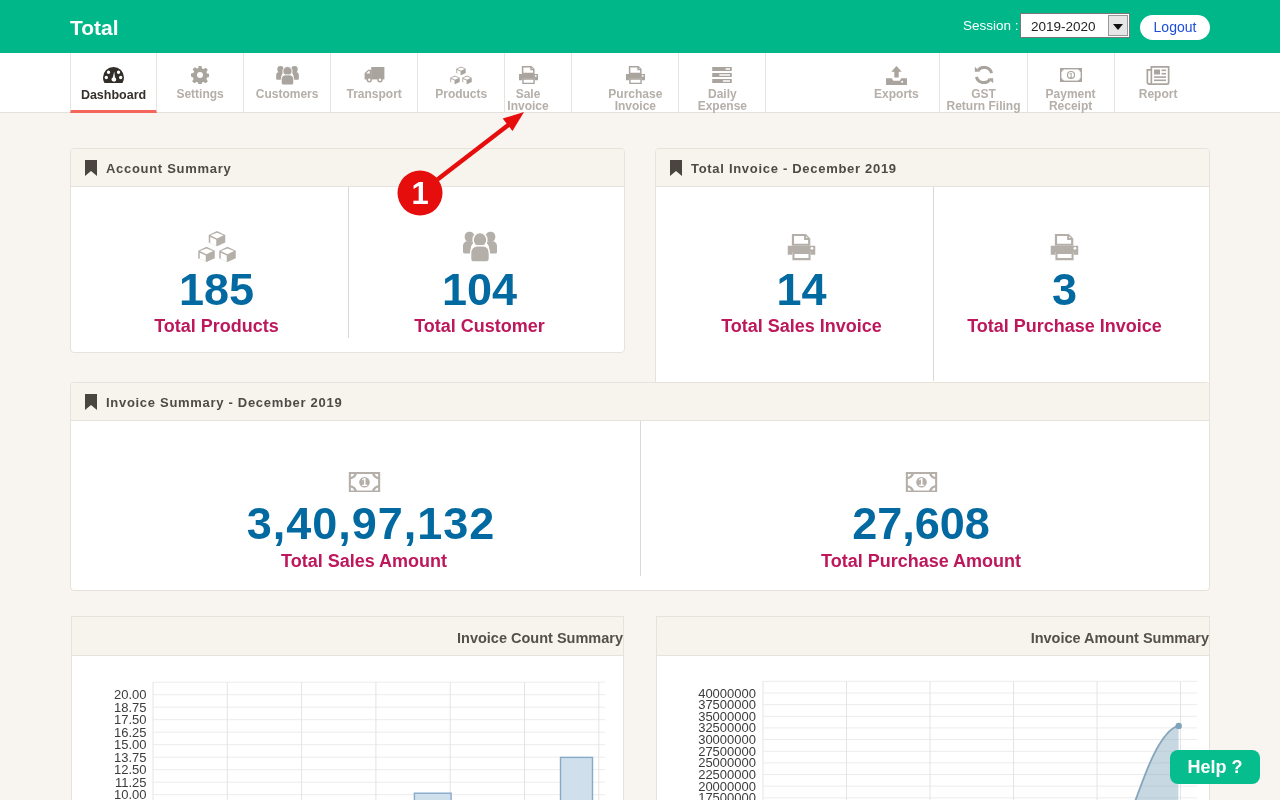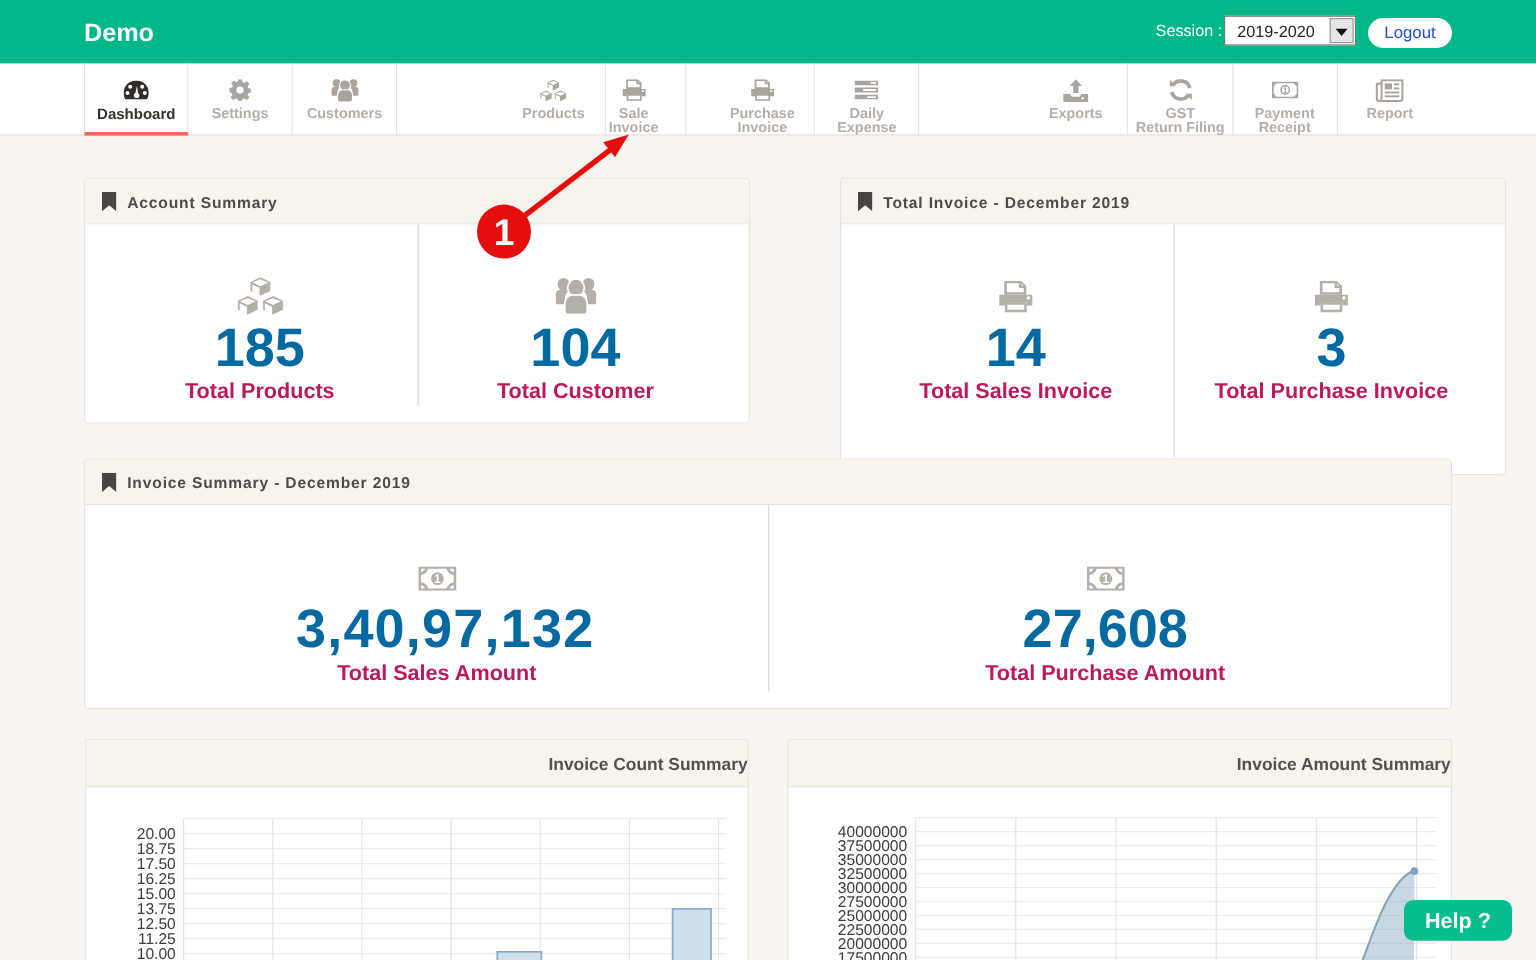--- a/index.html
+++ b/index.html
@@ -36,21 +36,21 @@
 .charthd { height:39px; background:#f7f3ed; border-bottom:1px solid #e7e2db; font-size:14.5px; font-weight:bold; color:#55504b; line-height:35px; padding-top:4px; padding-left:24px;text-align:right; }
 
 
 .help { position:absolute; left:1170px; top:750px; width:90px; height:34px; background:#06bd8d; border-radius:8px; color:#fff; font-size:18px; font-weight:bold; text-align:center; line-height:34px; }
 .overlay { position:absolute; left:0; top:0; pointer-events:none; }
 </style>
 </head>
 <body>
 
 <div class="topbar">
-  <div class="brand">Demo</div>
+  <div class="brand">Total</div>
   <div class="session-lbl">Session :</div>
   <div class="sel">
       <span class="txt">2019-2020</span>
       <span class="btn"></span>
     </div>
   <div class="logout">Logout</div>
 </div>
 
 <div class="nav" id="nav">
     <div class="tab active" style="left:70px; width:87.05px;border-left:1px solid #e7e3df;">
@@ -76,20 +76,35 @@
             <rect x="1.7" y="1.6" width="9.6" height="9.6" rx="4.5"></rect>
             <rect x="22.7" y="1.6" width="9.6" height="9.6" rx="4.5"></rect>
             <path d="M0 15 c0-2.5 2-4.5 4.5-4.5 h4 c1 0 1.9 .3 2.6 .9 -2.1 1.5-3.4 4-3.4 6.8 v3.9 H1.6 A1.6 1.6 0 0 1 0 20.5Z"></path>
             <path d="M34 15 c0-2.5-2-4.5-4.5-4.5 h-4 c-1 0-1.9 .3-2.6 .9 2.1 1.5 3.4 4 3.4 6.8 v3.9 h5.9 A1.6 1.6 0 0 0 34 20.5Z"></path>
             <circle cx="17" cy="9.2" r="6.9" stroke="#fff" stroke-width="1.4"></circle>
             <path d="M7.6 22 c0-4.4 2.8-7.3 6.8-7.3 h5.2 c4 0 6.8 2.9 6.8 7.3 v4.9 a3.1 3.1 0 0 1-3.1 3.1 H10.7 a3.1 3.1 0 0 1-3.1-3.1Z" stroke="#fff" stroke-width="1.4"></path>
           </g>
         </svg>
       </div>
     <div class="lb" style="top:34.5px; font-size:12px">Customers</div>
+    </div>
+    <div class="tab" style="left:331.15px; width:87.05px;">
+    <div class="ic">
+        <svg width="21" height="16" viewBox="0 0 21 16">
+          <g fill="#aaa49e">
+            <path d="M7.2 0 h13.2 v12.4 H7.2Z"></path>
+            <path d="M.6 12.4 V6.1 L4.3 2.7 h3.2 v9.7Z M2.1 6.4 h3.6 V4 H4.8Z" fill-rule="evenodd"></path>
+            <circle cx="5.3" cy="12.7" r="2.7"></circle>
+            <circle cx="15.9" cy="12.7" r="2.7"></circle>
+          </g>
+          <circle cx="5.3" cy="12.7" r="1.2" fill="#fff"></circle>
+          <circle cx="15.9" cy="12.7" r="1.2" fill="#fff"></circle>
+        </svg>
+      </div>
+    <div class="lb" style="top:34.5px; font-size:12px">Transport</div>
     </div>
     <div class="tab" style="left:418.2px; width:87.05px;">
     <div class="ic">
         <svg width="24" height="19" viewBox="0 0 28 21">
           <g fill="#aaa49e">
             <path d="M14 0 l5.5 2.6 v5 L14 10.2 8.5 7.6 v-5Z M9.6 2.9 14 5 18.4 2.9 14 1.2Z M9.5 4 l4 1.9 v4 l-4-1.9Z" fill-rule="evenodd"></path>
             <path d="M7 10.5 l5.5 2.6 v5 L7 20.7 1.5 18.1 v-5Z M2.6 13.4 7 15.5 11.4 13.4 7 11.7Z M2.5 14.5 l4 1.9 v4 l-4-1.9Z" fill-rule="evenodd"></path>
             <path d="M21 10.5 l5.5 2.6 v5 L21 20.7 15.5 18.1 v-5Z M16.6 13.4 21 15.5 25.4 13.4 21 11.7Z M16.5 14.5 l4 1.9 v4 l-4-1.9Z" fill-rule="evenodd"></path>
           </g>
         </svg>
@@ -218,21 +233,21 @@
             <path d="M34 15 c0-2.5-2-4.5-4.5-4.5 h-4 c-1 0-1.9 .3-2.6 .9 2.1 1.5 3.4 4 3.4 6.8 v3.9 h5.9 A1.6 1.6 0 0 0 34 20.5Z"></path>
             <circle cx="17" cy="9.2" r="6.9" stroke="#fff" stroke-width="1.4"></circle>
             <path d="M7.6 22 c0-4.4 2.8-7.3 6.8-7.3 h5.2 c4 0 6.8 2.9 6.8 7.3 v4.9 a3.1 3.1 0 0 1-3.1 3.1 H10.7 a3.1 3.1 0 0 1-3.1-3.1Z" stroke="#fff" stroke-width="1.4"></path>
           </g>
         </svg></div>
     <div class="s-num" style="top:117.5px;">104</div>
     <div class="s-lbl" style="top:167px;">Total Customer</div>
   </div>
 </div>
 
-<div class="card" style="left:655px; top:148px; width:555px; height:248px;margin-left:45px;">
+<div class="card" style="left:655px; top:148px; width:555px; height:248px;">
   <div class="hd"><span class="bmk"><svg width="12" height="16" viewBox="0 0 12 16">
           <path d="M0 0h12v16l-6-5-6 5z" fill="#4a4540"></path>
         </svg></span>Total Invoice - December 2019</div>
   <div class="vdiv" style="left:277px;"></div>
   <div class="stat" style="left:7px; top:0; width:277px;">
     <div class="s-ic" style="top:84.5px;" id="ic-print-big1"><svg width="31" height="27.5" viewBox="0 0 22 20">
           <g fill="#b5afa9">
             <path d="M4 0 h10.2 l3.2 3.2 v5.3 H4Z M5.6 1.5 v5.5 h10.2 V4.4 h-2.9 V1.5Z M14.4 1.6 v1.3 h1.3Z" fill-rule="evenodd"></path>
             <path d="M1 8.5 h20 V15 h-3.4 v-1.9 H4.4 V15 H1Z"></path>
             <path d="M4.4 13 h13.2 v6 H4.4Z M5.9 14.5 v3 h10.2 v-3Z" fill-rule="evenodd"></path>

